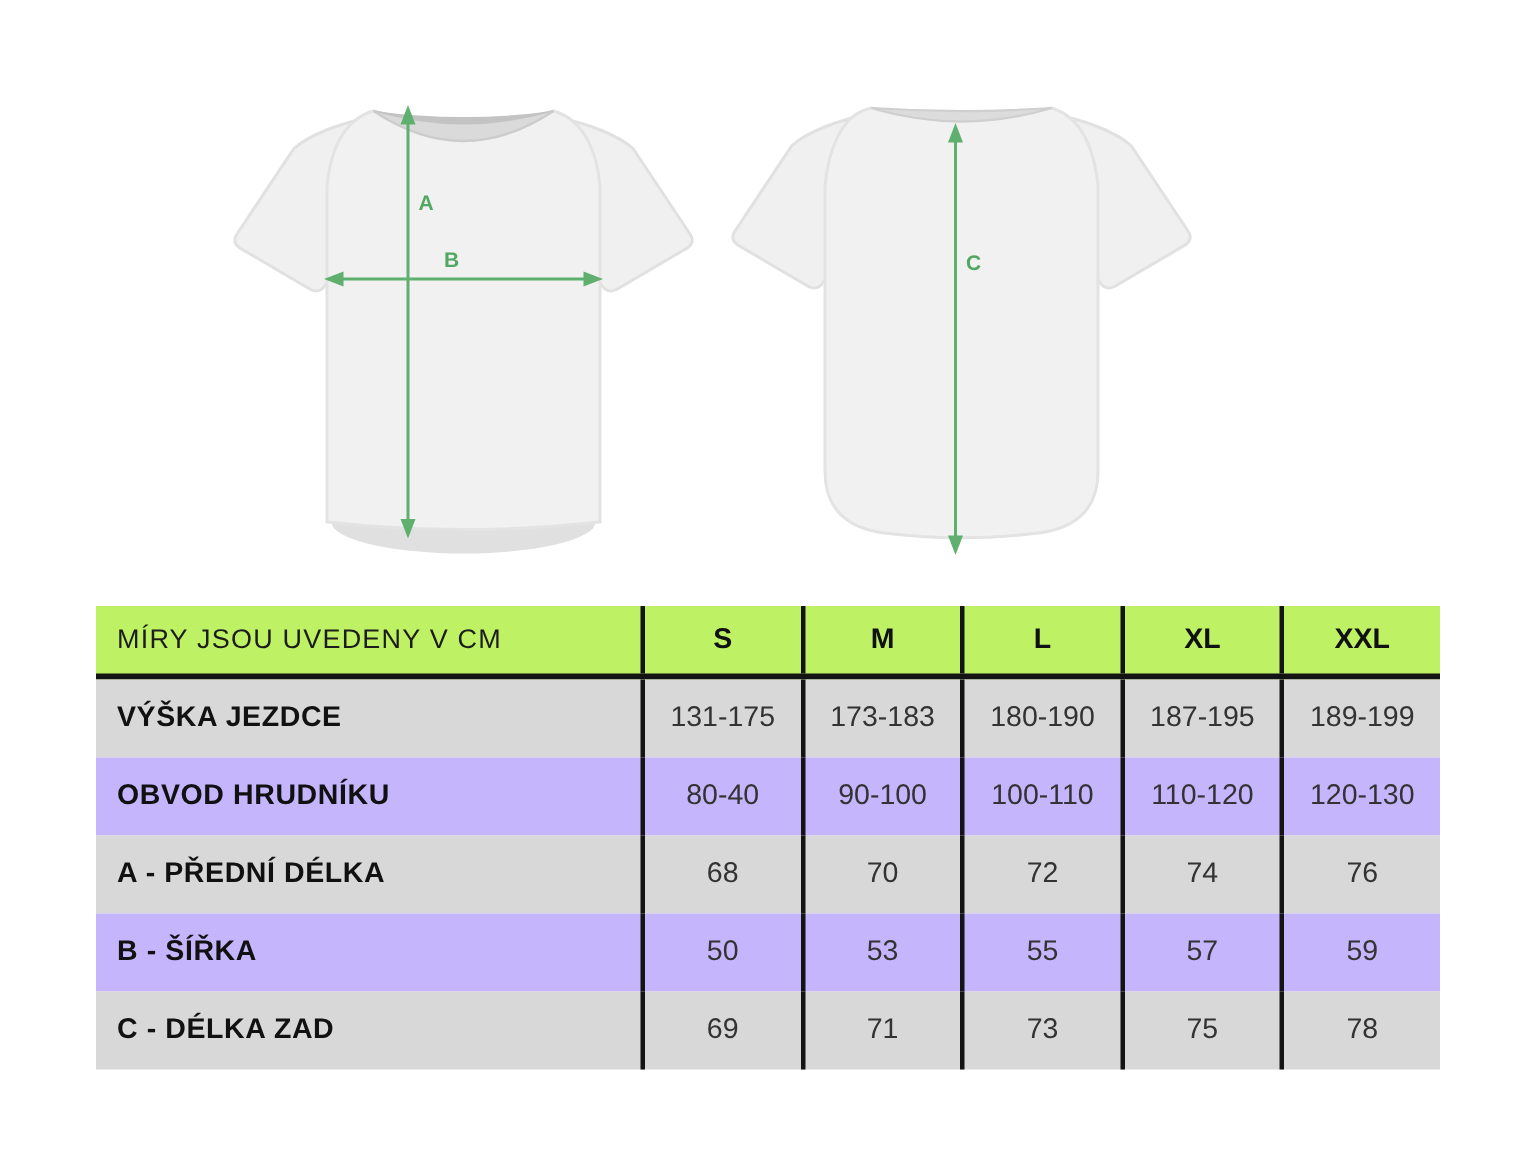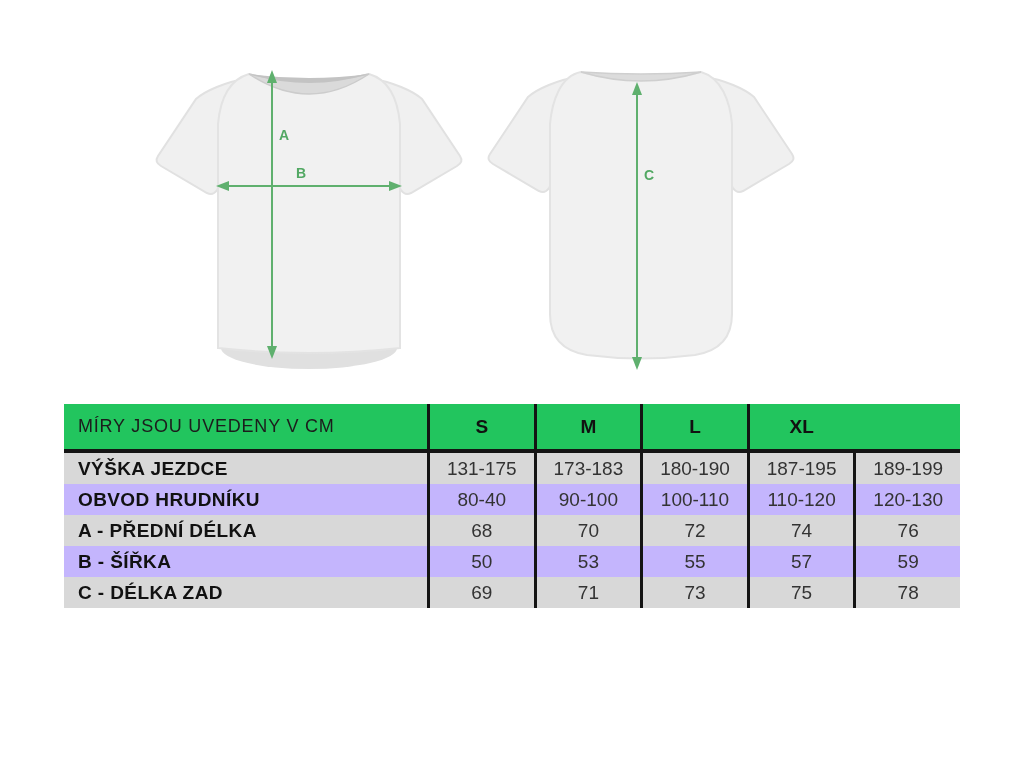--- a/index.html
+++ b/index.html
@@ -38,23 +38,23 @@
     width: 896px;
     box-sizing: border-box;
   }
   .t-row {
     display: grid;
     grid-template-columns: 363px repeat(5, 1fr);
   }
   .t-head-row {
     height: 45px;
     border-bottom: 4px solid #141414;
-    background: #22c55e;
+    background: #bef264;
   }
-  .t-data-row { height: 31px; }
+  .t-data-row { height: 52px; }
   .row-dark  { background: #d8d8d8; }
   .row-light { background: #c4b5fd; }
   .cell {
     display: flex;
     align-items: center;
     justify-content: center;
     box-sizing: border-box;
     overflow: hidden;
     white-space: nowrap;
   }
@@ -129,20 +129,21 @@
   </svg>
 
   <div class="size-table">
 
     <div class="t-row t-head-row">
       <div class="cell label-cell unit-note">MÍRY JSOU UVEDENY V CM</div>
       <div class="cell sep size-head">S</div>
       <div class="cell sep size-head">M</div>
       <div class="cell sep size-head">L</div>
       <div class="cell sep size-head">XL</div>
+      <div class="cell sep size-head">XXL</div>
     </div>
 
     <div class="t-row t-data-row row-dark">
       <div class="cell label-cell row-label">VÝŠKA JEZDCE</div>
       <div class="cell sep value">131-175</div>
       <div class="cell sep value">173-183</div>
       <div class="cell sep value">180-190</div>
       <div class="cell sep value">187-195</div>
       <div class="cell sep value">189-199</div>
     </div>

